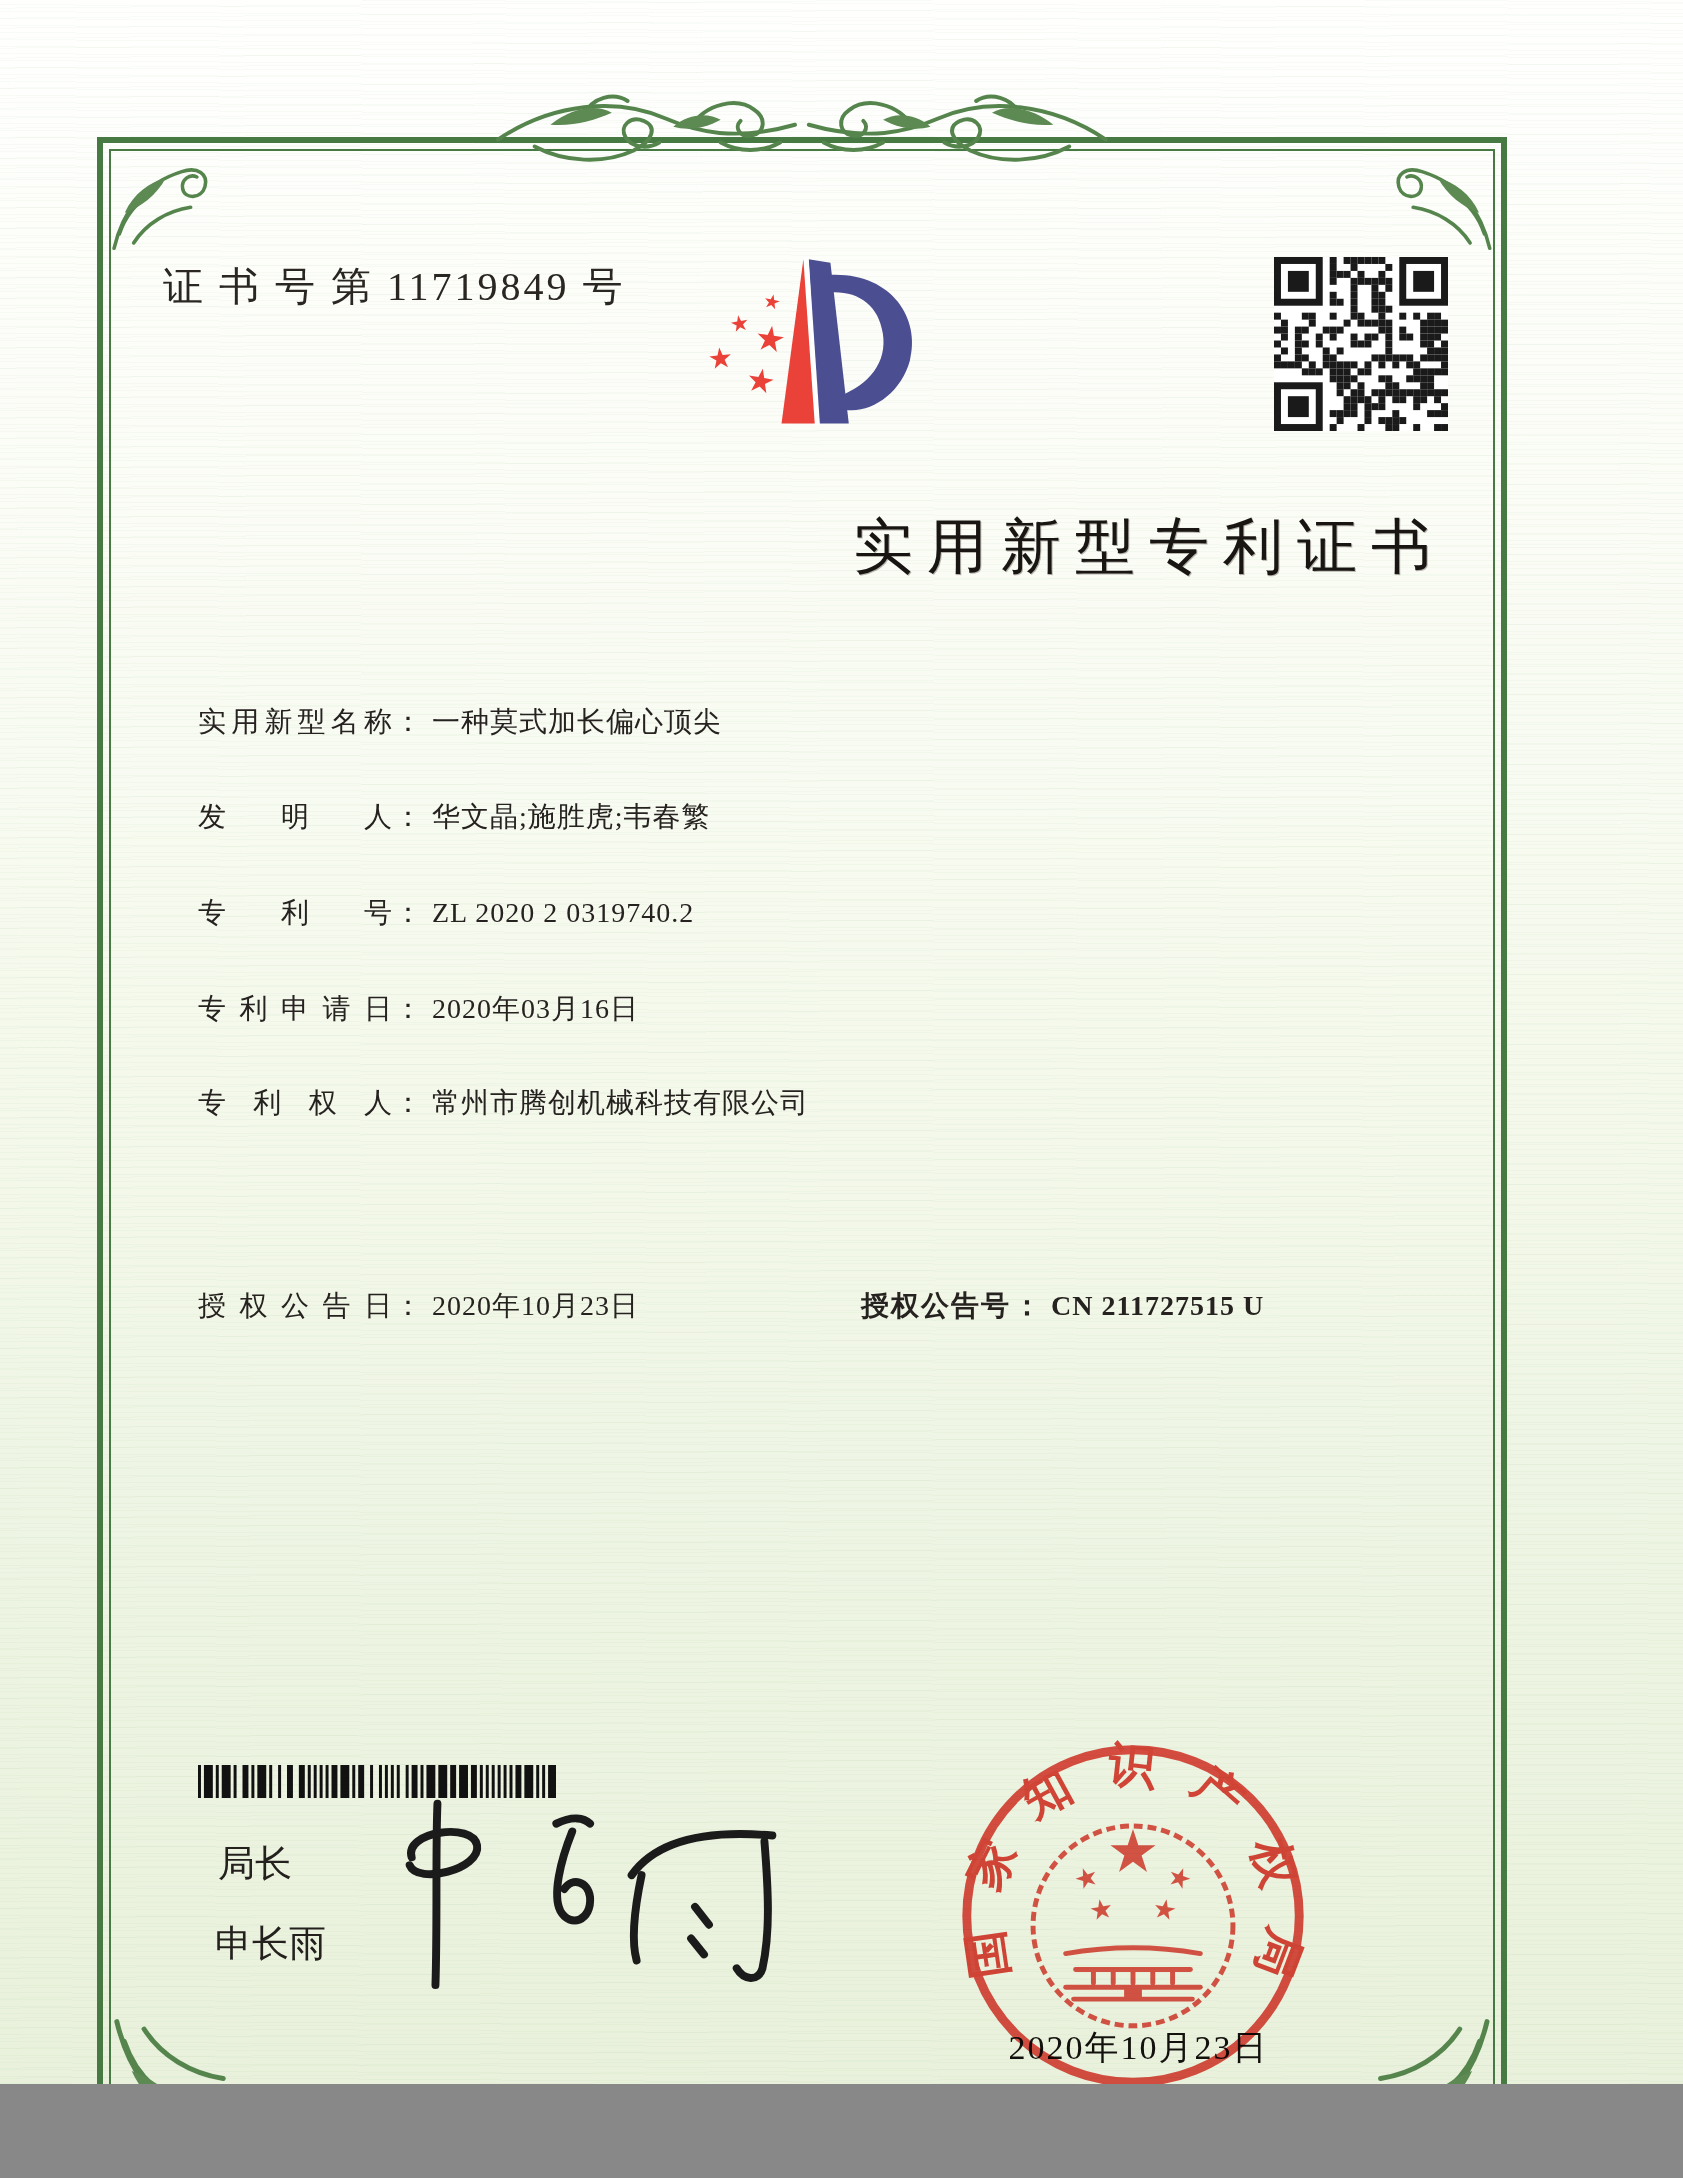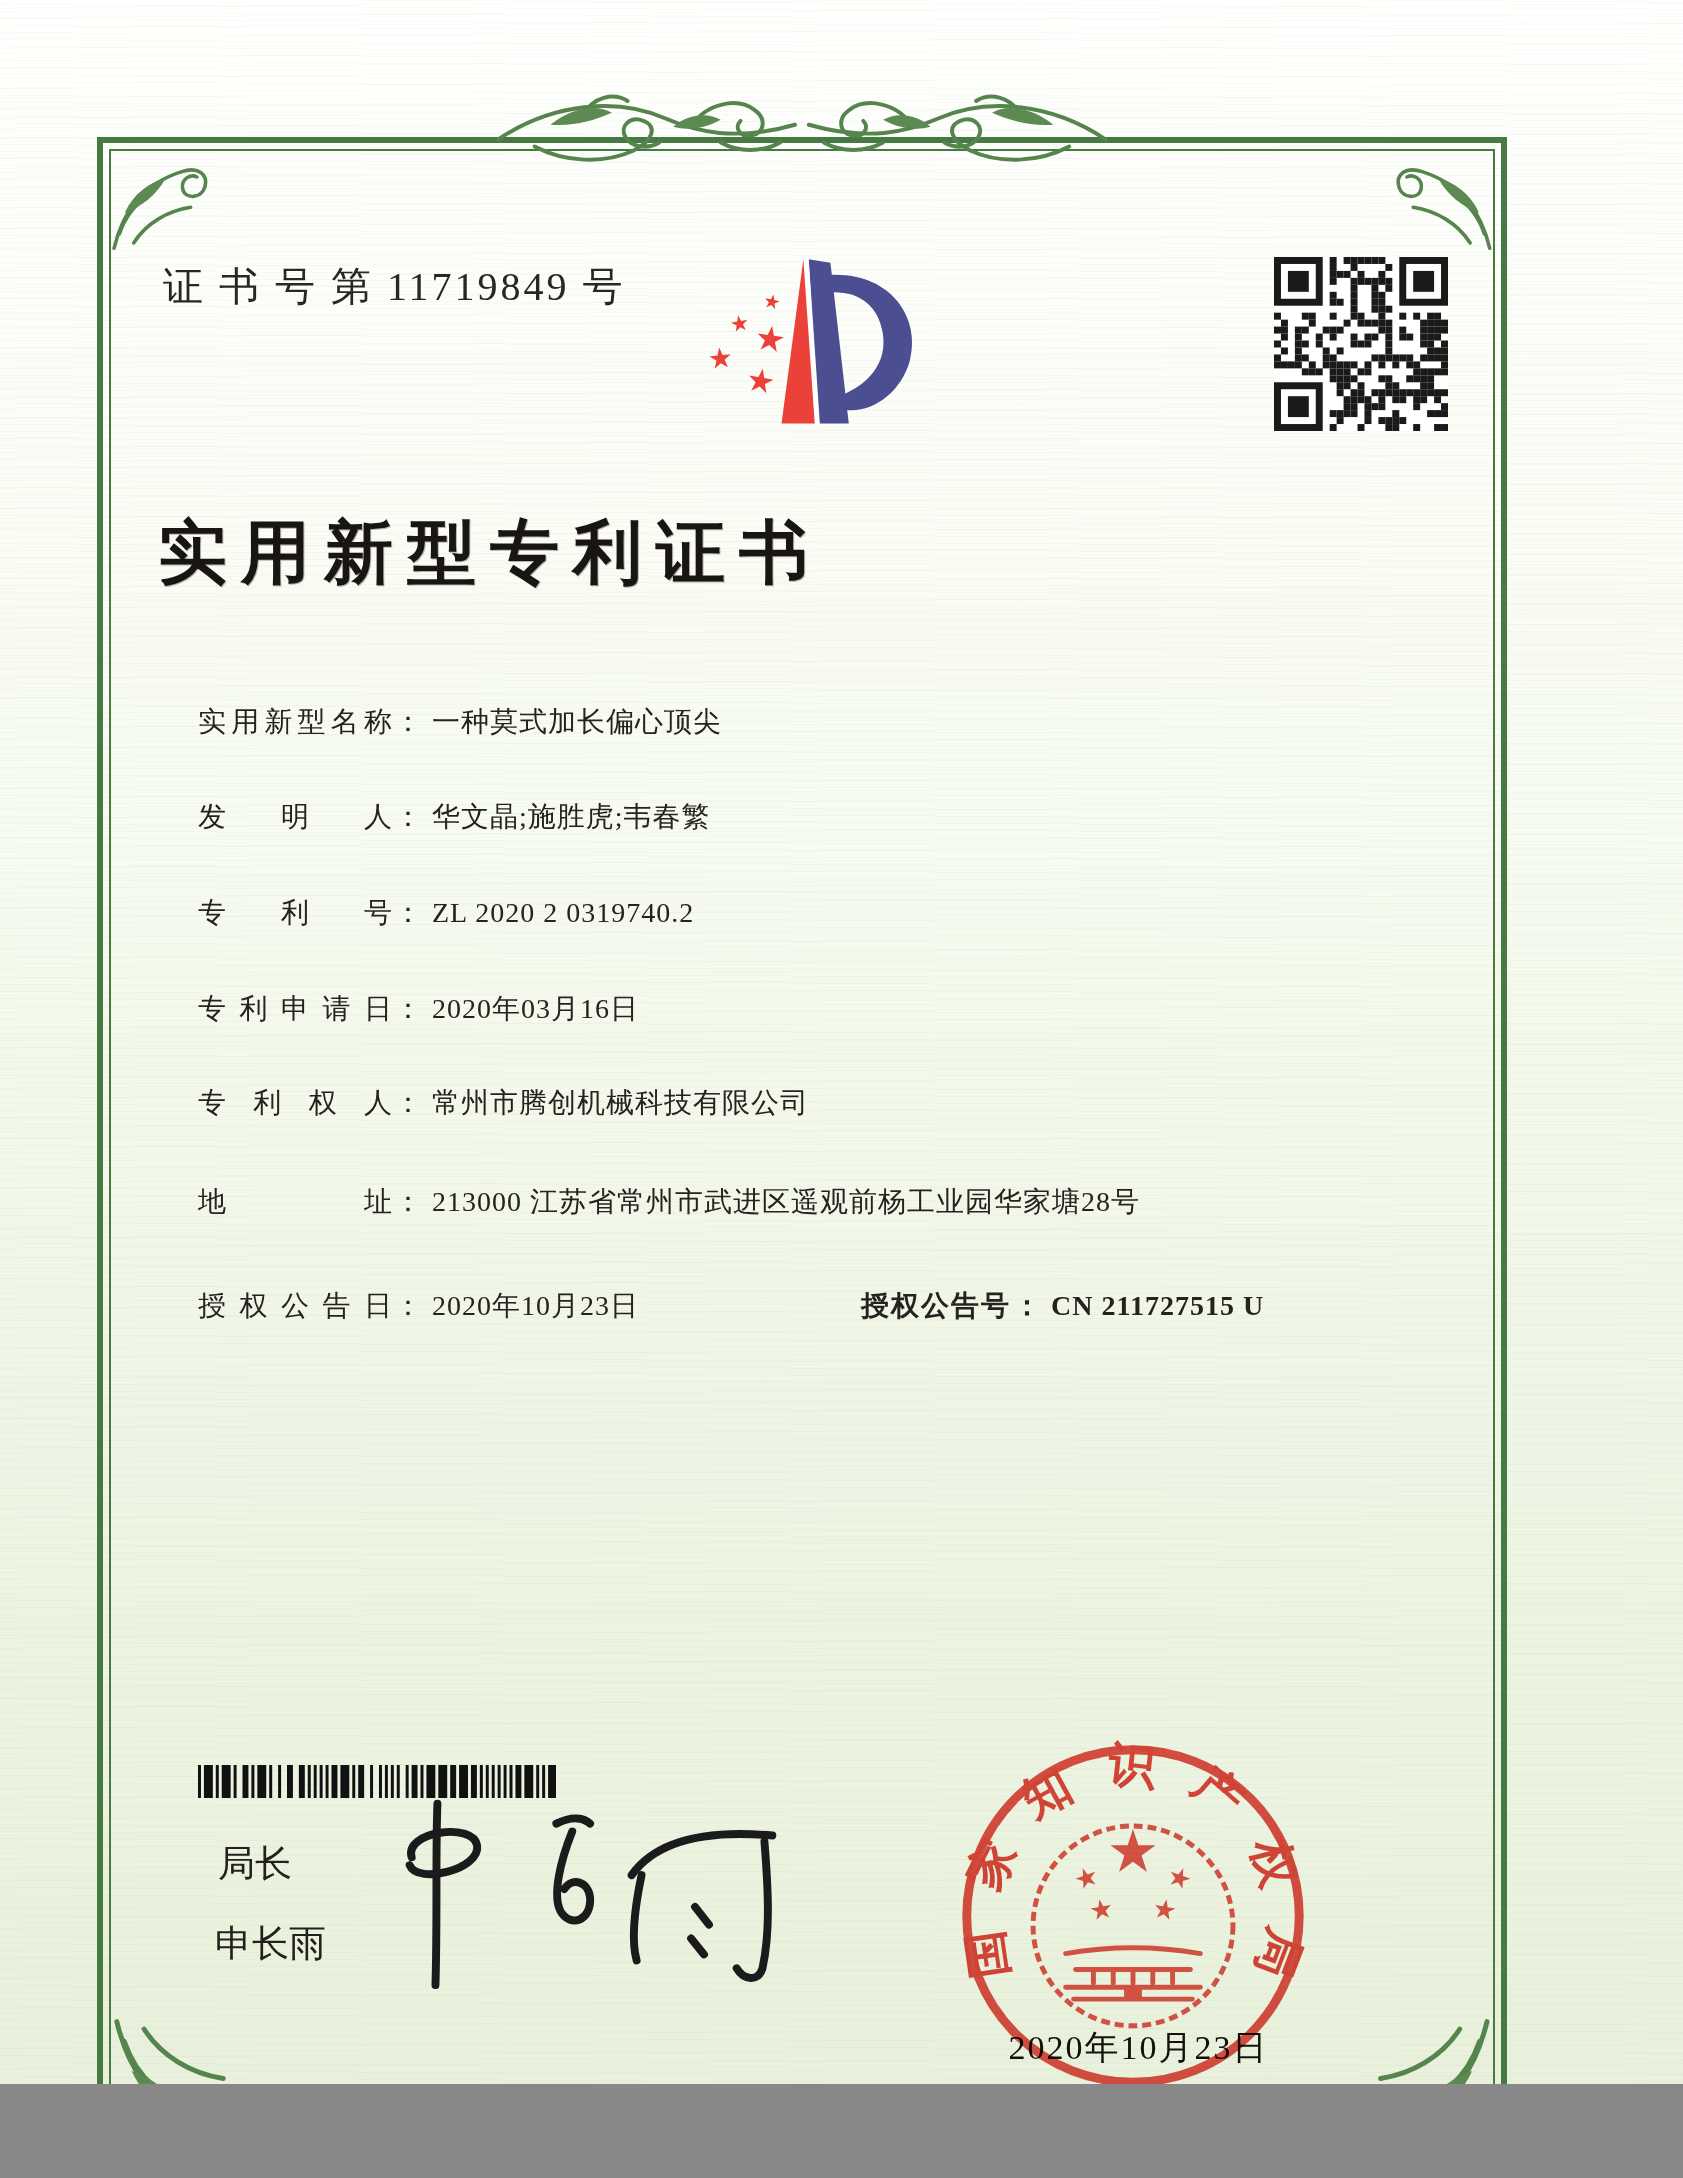--- a/index.html
+++ b/index.html
@@ -27,21 +27,21 @@
   .cert-no {
     position:absolute; left:163px; top:259px;
     font-size:40px; letter-spacing:3px; color:#2a2622;
   }
   .logo { position:absolute; left:668px; top:245px; width:262px; height:198px; }
   .qr { position:absolute; left:1274px; top:257px; width:174px; height:174px; background:#fff; }
   .qr svg { width:100%; height:100%; display:block; }
 
   .title {
     position:absolute; left:158px; top:507px; width:1287px;
-    text-align:left; font-size:69px; font-weight:700; letter-spacing:14px;
+    text-align:right; font-size:60px; font-weight:400; letter-spacing:14px;
     color:#181512; text-shadow:1px 1px 0 rgba(60,50,40,.35);
   }
 
   .field-row { position:absolute; left:198px; width:1307px; font-size:28px; white-space:nowrap; }
   .field-row .flabel {
     display:inline-block; width:194px; vertical-align:bottom;
     text-align:justify; text-align-last:justify;
   }
   .field-row .fcolon { margin:0 10px 0 2px; }
   .field-row .fvalue { letter-spacing:1px; }
@@ -399,23 +399,20 @@
   </div>
   <div class="field-row row-pat">
     <span class="flabel">专利号</span><span class="fcolon">：</span><span class="fvalue">ZL 2020 2 0319740.2</span>
   </div>
   <div class="field-row row-filing">
     <span class="flabel">专利申请日</span><span class="fcolon">：</span><span class="fvalue">2020年03月16日</span>
   </div>
   <div class="field-row row-owner">
     <span class="flabel">专利权人</span><span class="fcolon">：</span><span class="fvalue">常州市腾创机械科技有限公司</span>
   </div>
-  <div class="field-row row-addr">
-    <span class="flabel">地址</span><span class="fcolon">：</span><span class="fvalue">213000 江苏省常州市武进区遥观前杨工业园华家塘28号</span>
-  </div>
   <div class="field-row row-grant">
     <span class="flabel">授权公告日</span><span class="fcolon">：</span><span class="fvalue">2020年10月23日</span>
     <span class="grant-no">
       <span class="flabel2">授权公告号</span><span class="fcolon">：</span><span class="fvalue">CN 211727515 U</span>
     </span>
   </div>
 
 
   <div class="barcode">
     <svg viewBox="0 0 362 33" preserveAspectRatio="none">

